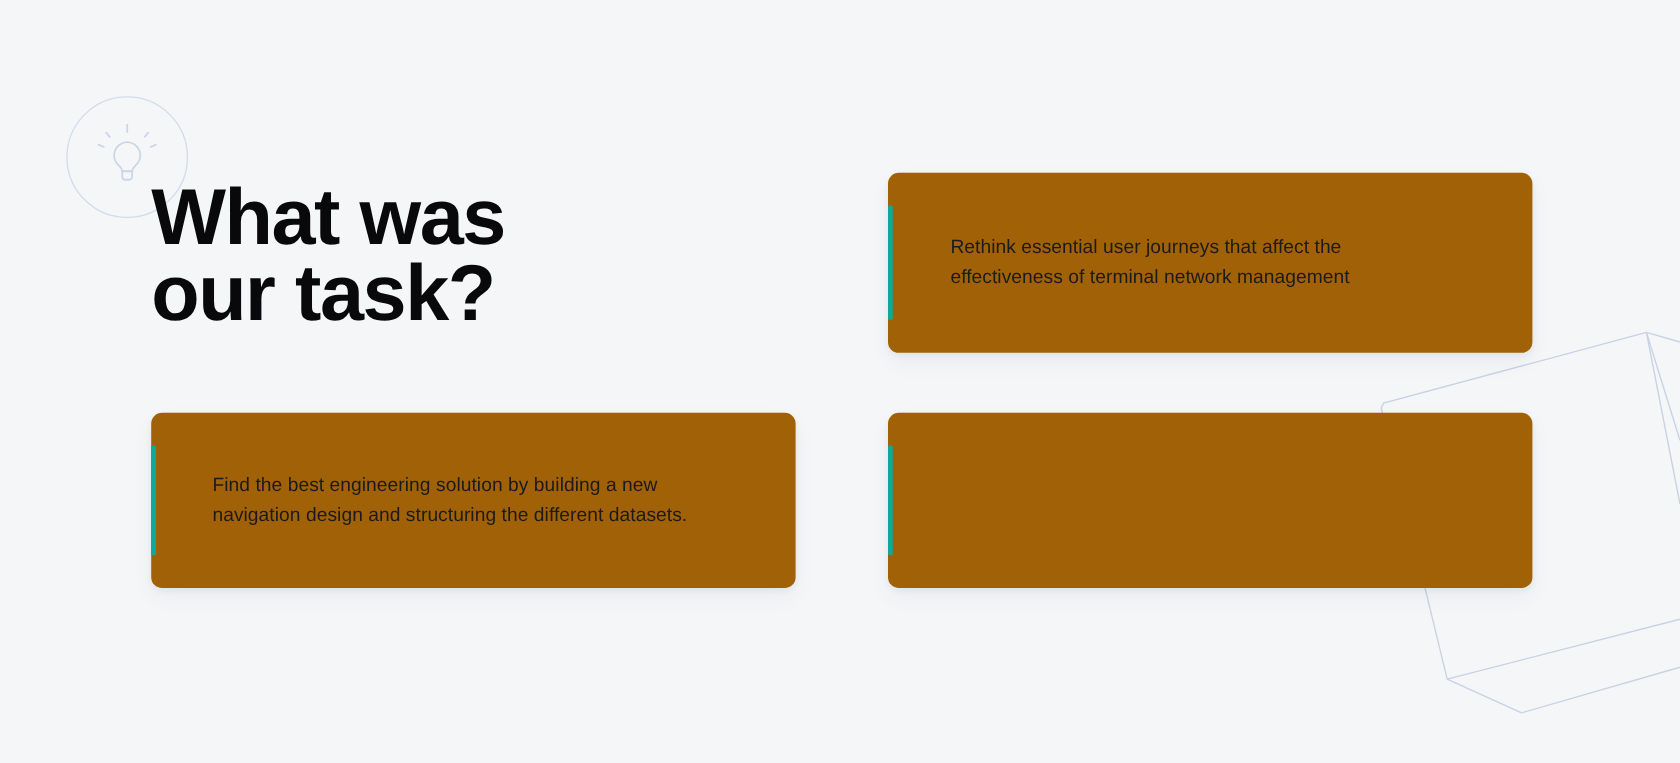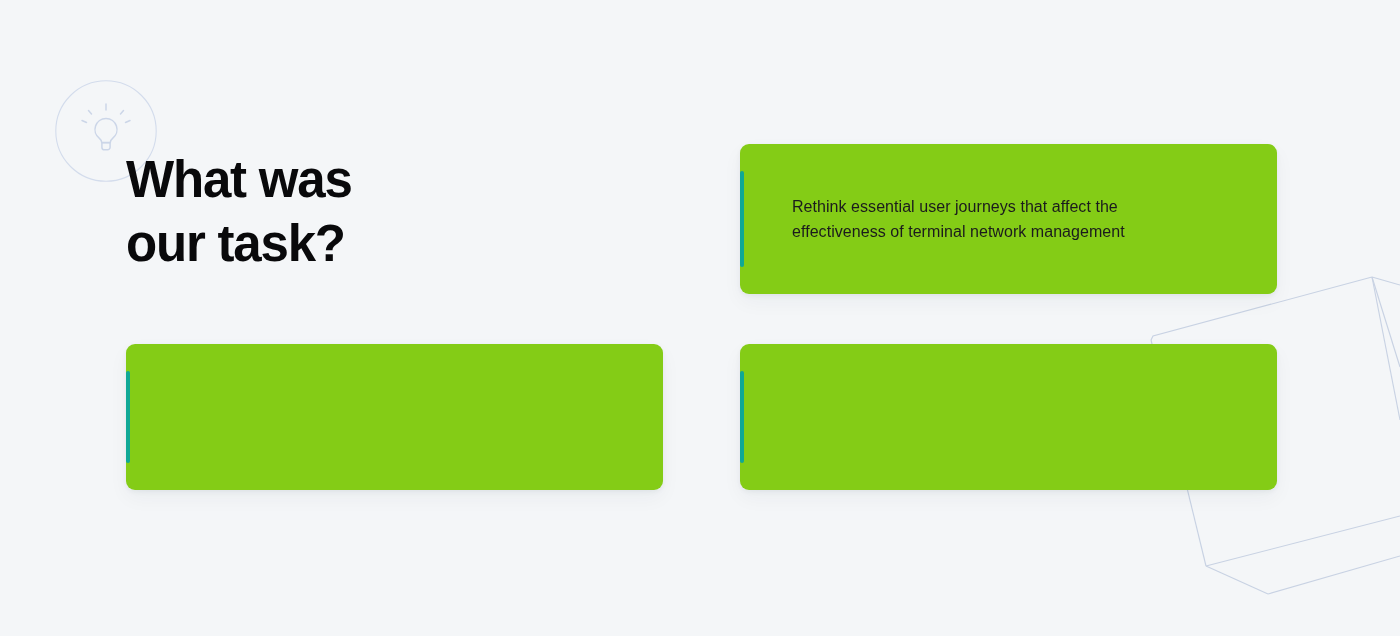--- a/index.html
+++ b/index.html
@@ -35,32 +35,32 @@
     height:102px;
     z-index:1;
   }
 
   
   .heading {
     position:absolute;
     left:126px;
     top:148px;
     z-index:3;
-    font-size:51px;
+    font-size:66px;
     font-weight:bold;
     line-height:64px;
     letter-spacing:-1.2px;
     color:#09090b;
     white-space:pre-line;
   }
 
   
   .card {
     position:absolute;
-    background:#84cc16;
+    background:#a16207;
     border-radius:9px;
     box-shadow:0 2px 5px rgba(23,35,60,0.055), 0 8px 20px rgba(23,35,60,0.045);
     z-index:2;
     display:flex;
     align-items:center;
   }
 
   .card-accent {
     position:absolute;
     left:0;
@@ -129,17 +129,19 @@
 our task?</h1>
 
 <div class="card" id="card-rethink">
   <span class="card-accent"></span>
   <p class="card-text">Rethink essential user journeys that affect the
 effectiveness of terminal network management</p>
 </div>
 
 <div class="card" id="card-find">
   <span class="card-accent"></span>
+  <p class="card-text">Find the best engineering solution by building a new
+navigation design and structuring the different datasets.</p>
 </div>
 
 <div class="card" id="card-develop">
   <span class="card-accent"></span>
 </div>
 
 </body></html>

